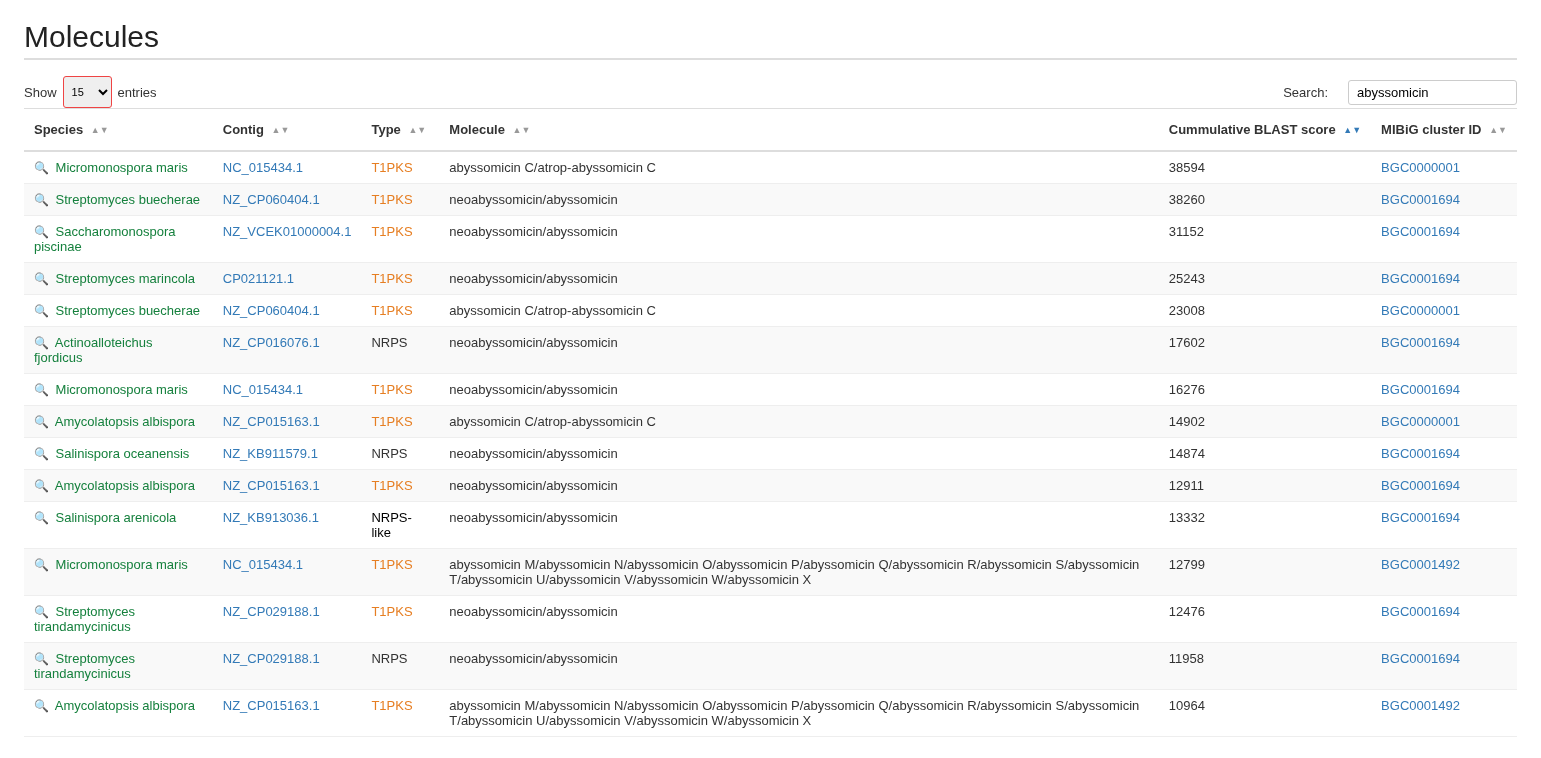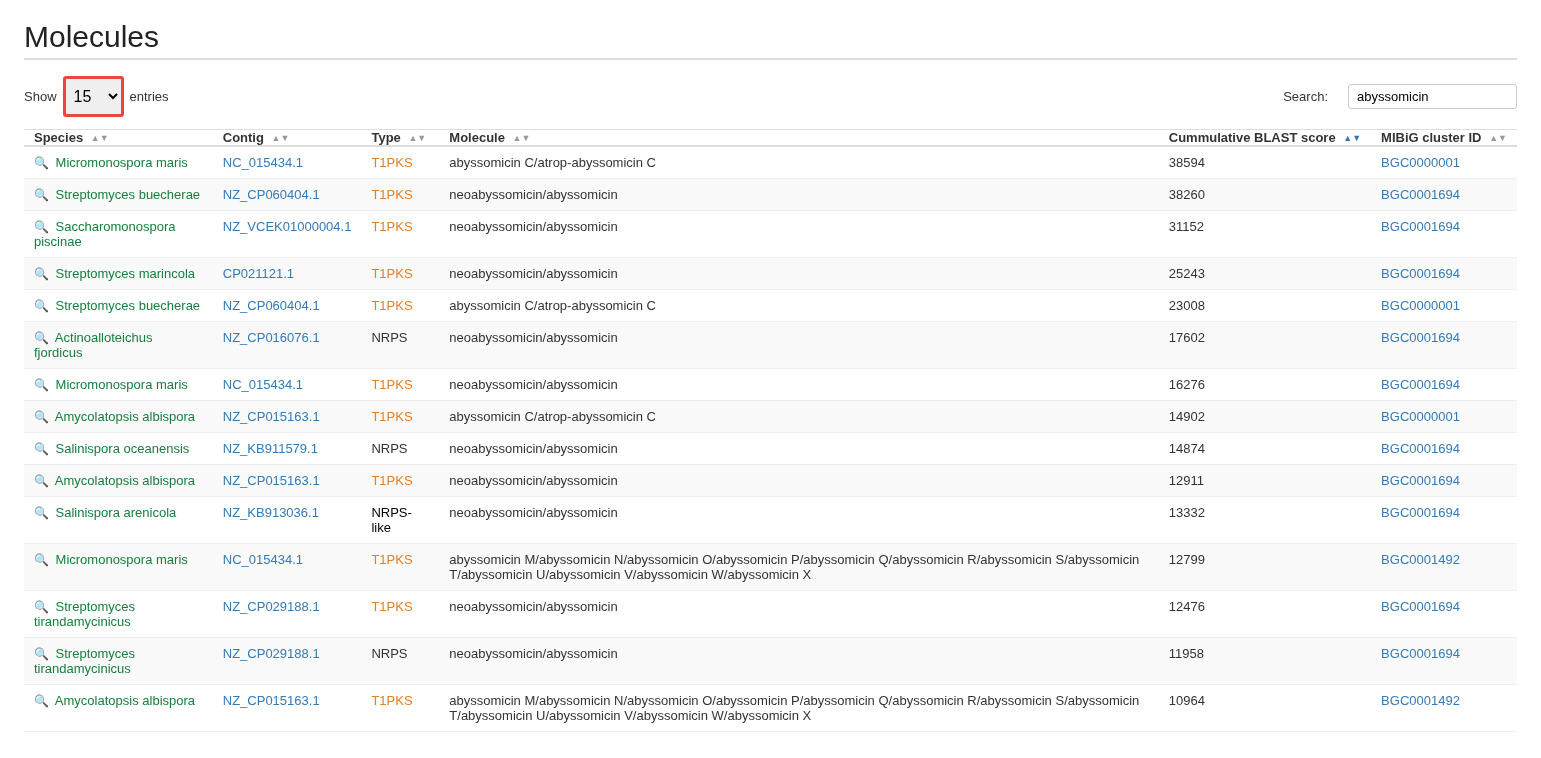--- a/index.html
+++ b/index.html
@@ -1,25 +1,25 @@
 <!DOCTYPE html>
 <html><head>
   <meta charset="utf-8">
   <style>
     * { box-sizing: border-box; margin: 0; padding: 0; }
     body { font-family: Arial, sans-serif; font-size: 13px; background: #fff; color: #333; }
     .page-wrapper { padding: 20px 24px; }
     h1 { font-size: 30px; font-weight: normal; margin-bottom: 4px; color: #222; }
-    .top-controls { display: flex; justify-content: space-between; align-items: center; margin-bottom: 12px; }
+    .top-controls { display: flex; justify-content: space-between; align-items: center; margin-bottom: 0; }
     .show-entries { display: flex; align-items: center; gap: 6px; font-size: 13px; }
-    .show-entries select { border: 3px solid #ef4444; padding: 8px 4px; font-size: 16px; border-radius: 3px; }
+    .show-entries select { border: 1px solid #ef4444; padding: 8px 4px; font-size: 11px; border-radius: 3px; }
     .search-box { display: flex; align-items: center; gap: 20px; font-size: 13px; }
     .search-box input { border: 1px solid #ccc; padding: 4px 8px; font-size: 13px; border-radius: 3px; width: 169px; }
     table { width: 100%; border-collapse: collapse; font-size: 13px; }
-    thead th { background: #fff; border-top: 1px solid #ddd; border-bottom: 2px solid #ddd; padding: 0 10px; text-align: left; font-weight: bold; white-space: nowrap; cursor: pointer; user-select: none; }
+    thead th { background: #fff; border-top: 1px solid #ddd; border-bottom: 2px solid #ddd; padding: 13px 10px; text-align: left; font-weight: bold; white-space: nowrap; cursor: pointer; user-select: none; }
     thead th .sort-icons { display: inline-flex; flex-direction: column; margin-left: 4px; line-height: 0.7; font-size: 9px; color: #999; vertical-align: middle; }
     tbody tr { border-bottom: 1px solid #eee; }
     tbody tr:nth-child(even) { background: #f9f9f9; }
     tbody td { padding: 8px 10px; vertical-align: top; }
     .species-link { color: #15803d; text-decoration: none; }
     .contig-link { color: #337ab7; text-decoration: none; }
     .bgc-link { color: #337ab7; text-decoration: none; }
     .type-t1pks { color: #e67e22; font-weight: normal; }
     .type-nrps { color: #333; font-weight: normal; }
     .type-nrps-like { color: #000000; font-weight: normal; }

